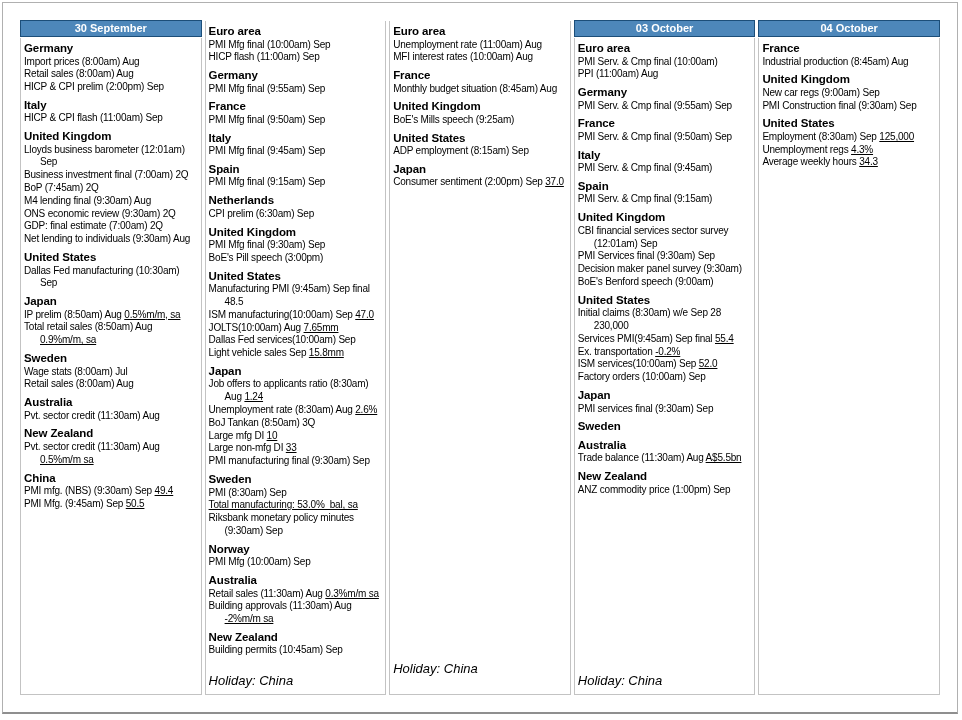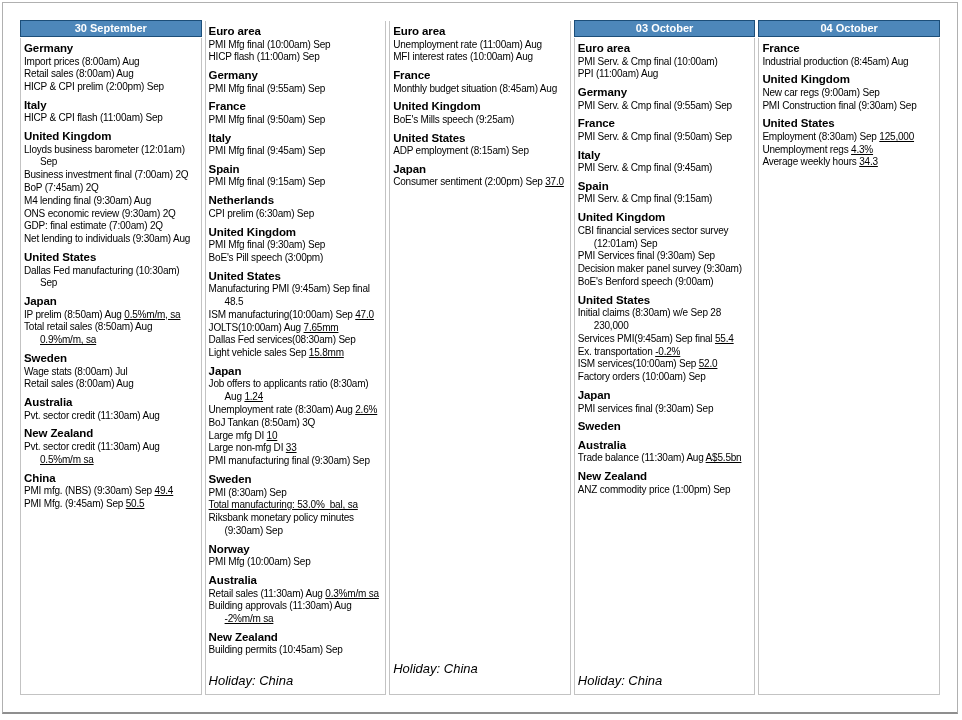--- a/index.html
+++ b/index.html
@@ -132,21 +132,21 @@
           <div class="event"><span>PMI Mfg final (9:15am) Sep</span></div>
           <div class="country">Netherlands</div>
           <div class="event"><span>CPI prelim (6:30am) Sep</span></div>
           <div class="country">United Kingdom</div>
           <div class="event"><span>PMI Mfg final (9:30am) Sep</span></div>
           <div class="event"><span>BoE's Pill speech (3:00pm)</span></div>
           <div class="country">United States</div>
           <div class="event"><span>Manufacturing PMI (9:45am) Sep final 48.5</span></div>
           <div class="event"><span>ISM manufacturing(10:00am) Sep </span><u>47.0</u></div>
           <div class="event"><span>JOLTS(10:00am) Aug </span><u>7.65mm</u></div>
-          <div class="event"><span>Dallas Fed services(08:30am) Sep</span></div>
+          <div class="event"><span>Dallas Fed services(10:00am) Sep</span></div>
           <div class="event"><span>Light vehicle sales Sep </span><u>15.8mm</u></div>
           <div class="country">Japan</div>
           <div class="event"><span>Job offers to applicants ratio (8:30am) Aug </span><u>1.24</u></div>
           <div class="event"><span>Unemployment rate (8:30am) Aug </span><u>2.6%</u></div>
           <div class="event"><span>BoJ Tankan (8:50am) 3Q</span></div>
           <div class="event"><span>Large mfg DI </span><u>10</u></div>
           <div class="event"><span>Large non-mfg DI </span><u>33</u></div>
           <div class="event"><span>PMI manufacturing final (9:30am) Sep</span></div>
           <div class="country">Sweden</div>
           <div class="event"><span>PMI (8:30am) Sep</span></div>

